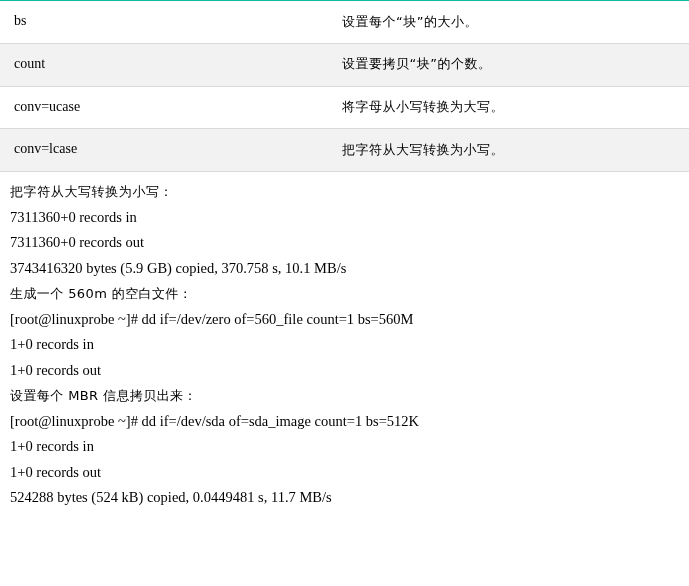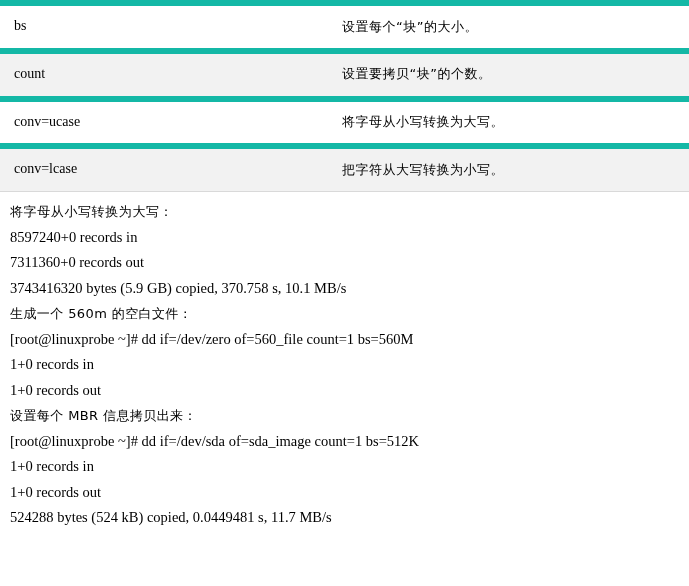--- a/index.html
+++ b/index.html
@@ -18,21 +18,21 @@
     position: relative;
     width: 689px;
     height: 586px;
   }
   table.param-table {
     width: 689px;
     border-collapse: collapse;
     table-layout: fixed;
   }
   table.param-table td {
-    border-top: 6px solid #14b8a6;
+    border-top: 1px solid #14b8a6;
     border-bottom: 1px solid #d9d9d9;
     padding: 12px 14px 13px 14px;
     font-size: 14px;
     line-height: 1.2;
     vertical-align: middle;
   }
   table.param-table tr.shaded td {
     background: #f2f2f2;
   }
   table.param-table td.col-a {
@@ -88,22 +88,22 @@
         <td class="col-b">将字母从小写转换为大写。</td>
       </tr>
       <tr class="shaded">
         <td class="col-a">conv=lcase</td>
         <td class="col-b">把字符从大写转换为小写。</td>
       </tr>
     </tbody>
   </table>
 
   <div class="body-text">
-    <div class="line cjk first-line">将字母从小写转换为大写：</div>
-    <div class="line">8597240+0 records in</div>
+    <div class="line cjk first-line">把字符从大写转换为小写：</div>
+    <div class="line">7311360+0 records in</div>
     <div class="line">7311360+0 records out</div>
     <div class="line">3743416320 bytes (5.9 GB) copied, 370.758 s, 10.1 MB/s</div>
     <div class="line mixed">生成一个 560m 的空白文件：</div>
     <div class="line">[root@linuxprobe ~]# dd if=/dev/zero of=560_file count=1 bs=560M</div>
     <div class="line">1+0 records in</div>
     <div class="line">1+0 records out</div>
     <div class="line mixed">设置每个 MBR 信息拷贝出来：</div>
     <div class="line">[root@linuxprobe ~]# dd if=/dev/sda of=sda_image count=1 bs=512K</div>
     <div class="line">1+0 records in</div>
     <div class="line">1+0 records out</div>

